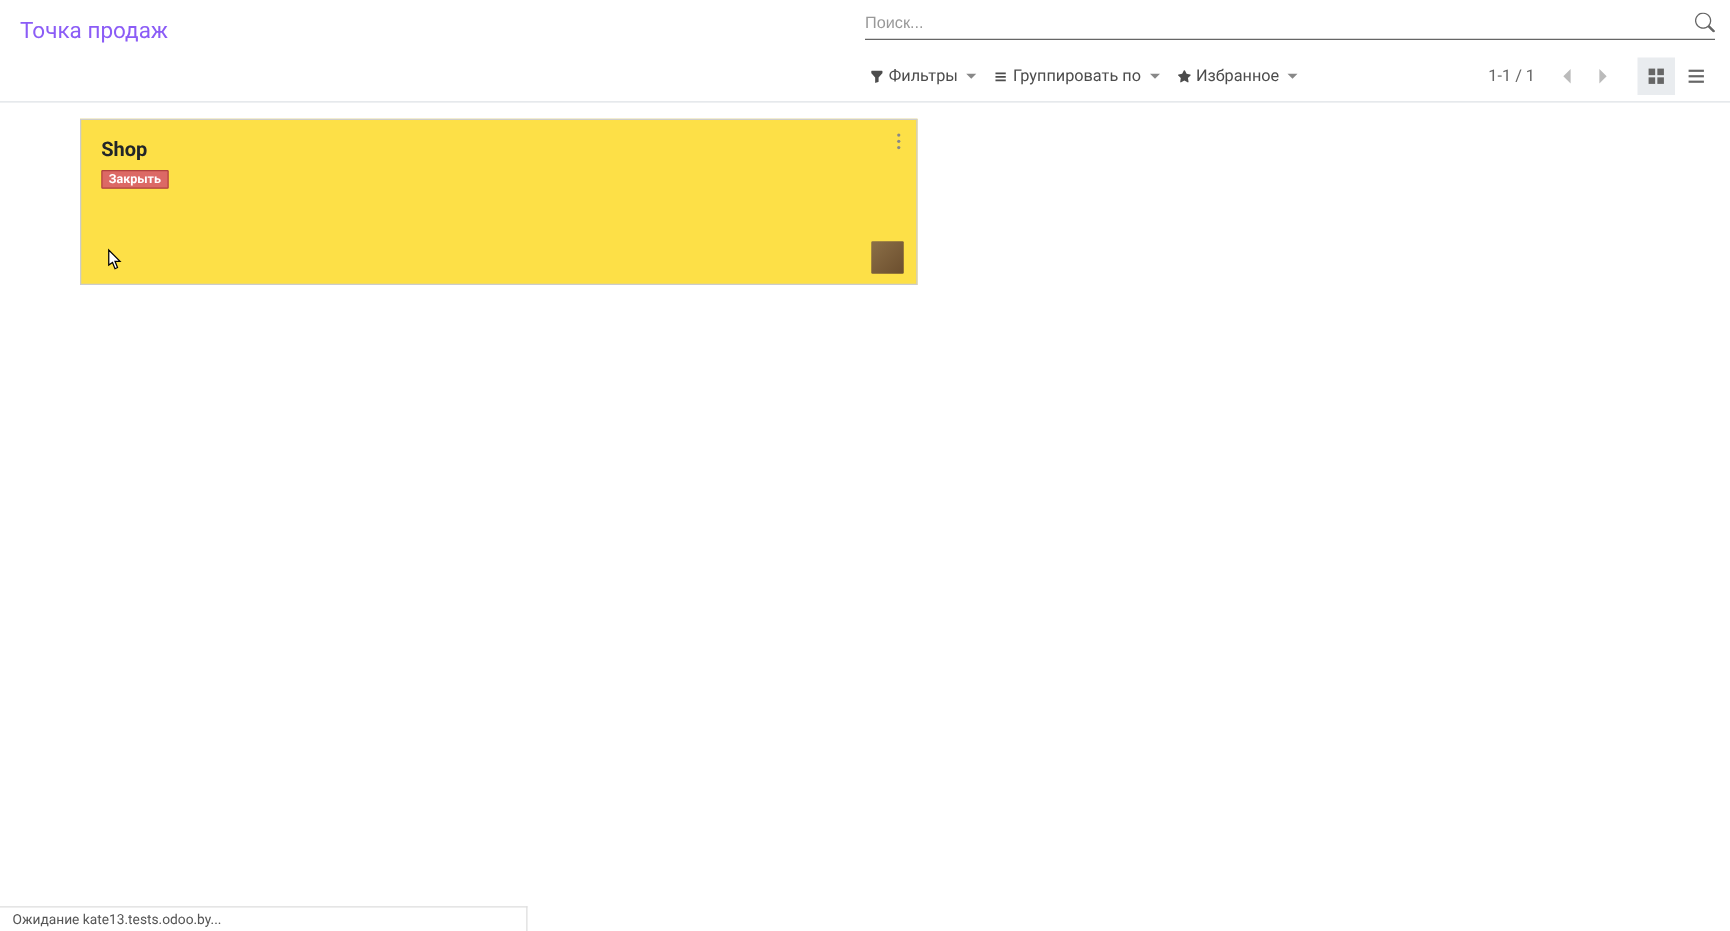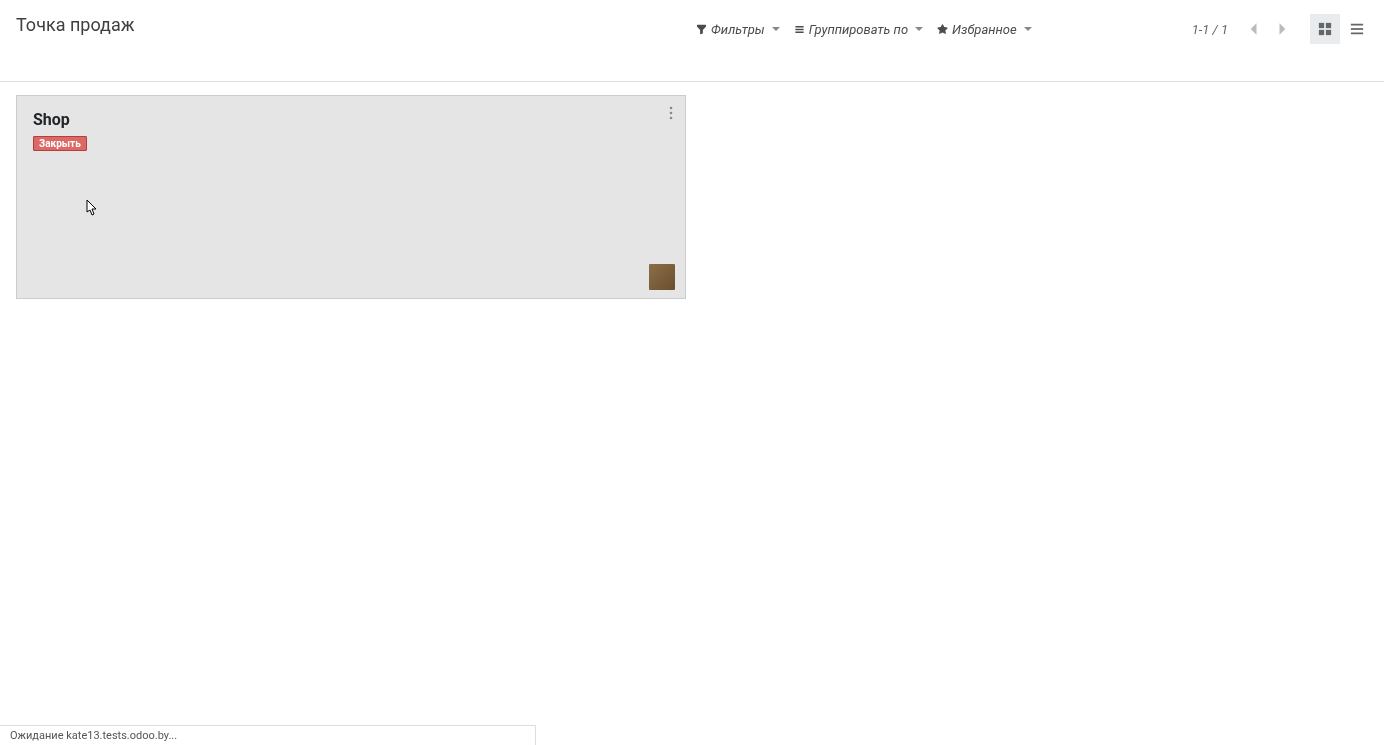--- a/index.html
+++ b/index.html
@@ -1,61 +1,69 @@
 <!DOCTYPE html>
 <html><head>
 <meta charset="utf-8">
 <style>
 * { box-sizing: border-box; margin: 0; padding: 0; }
 body { font-family: -apple-system, BlinkMacSystemFont, "Segoe UI", Roboto, "Helvetica Neue", Arial, sans-serif; font-size: 13px; color: #4c4c4c; background: #fff; width: 1384px; height: 745px; position: relative; overflow: hidden; }
 
 .header { display: flex; align-items: flex-start; padding: 0; border-bottom: 1px solid #dee2e6; height: 82px; }
 .header-left { flex: 0 0 auto; padding: 14px 16px; }
-.page-title { font-size: 18px; color: #404040; font-weight: 400; }
+.page-title { font-size: 18px; color: #8b5cf6; font-weight: 400; }
 .header-right { flex: 1; display: flex; flex-direction: column; align-items: flex-end; padding-right: 12px; }
 .search-row { display: flex; align-items: center; width: 680px; border-bottom: 1px solid #666; height: 28px; margin-top: 4px; }
 .search-input { flex: 1; border: none; outline: none; font-size: 13px; color: #888; padding: 4px 0; background: transparent; }
 .search-input::placeholder { color: #999; }
 .search-icon { color: #666; cursor: pointer; width: 16px; height: 16px; }
 
-.toolbar-row { display: flex; align-items: center; width: 680px; justify-content: space-between; margin-top: 14px; font-style: italic; }
+.toolbar-row { display: flex; align-items: center; width: 680px; justify-content: space-between; margin-top: 14px; }
 .toolbar-left { display: flex; gap: 6px; }
 .toolbar-btn { display: inline-flex; align-items: center; gap: 4px; color: #4c4c4c; cursor: pointer; font-size: 13px; padding: 2px 4px; }
 .toolbar-btn svg { width: 11px; height: 11px; }
 .caret { width: 0; height: 0; border-left: 4px solid transparent; border-right: 4px solid transparent; border-top: 4px solid #888; margin-left: 3px; }
 
 .toolbar-right { display: flex; align-items: center; gap: 8px; }
 .page-indicator { color: #666; font-size: 13px; margin-right: 6px; text-align: right; }
 .nav-btn { color: #bbb; cursor: pointer; padding: 4px 6px; display: inline-flex; }
 .view-toggle { display: flex; gap: 2px; margin-left: 8px; }
 .view-btn { width: 30px; height: 30px; display: flex; align-items: center; justify-content: center; cursor: pointer; color: #666; }
 .view-btn.active { background: #e9ecef; }
 
 .content { padding: 13px 16px; }
-.card { width: 670px; height: 204px; border: 1px solid #ccc; background: #e5e5e5; position: relative; padding: 14px 16px; }
+.card { width: 670px; height: 133px; border: 1px solid #ccc; background: #fde047; position: relative; padding: 14px 16px; margin-left: 48px; }
 .card-title { font-size: 16px; font-weight: 700; color: #212529; margin-bottom: 6px; }
 .status-badge { display: inline-block; background: #dc6965; color: #fff; font-size: 10px; font-weight: 700; padding: 1px 5px; border: 1px solid #b0413e; border-radius: 1px; }
 .card-actions { margin-top: 36px; display: flex; align-items: center; gap: 10px; }
 .btn-primary { background: #00897b; color: #fff; border: 1px solid #00695c; padding: 6px 12px; font-size: 12px; font-weight: 700; cursor: pointer; }
 .btn-link { color: #00897b; font-size: 12px; font-weight: 700; cursor: pointer; background: none; border: none; }
 .card-menu { position: absolute; top: 10px; right: 12px; cursor: pointer; color: #888; }
 .avatar { position: absolute; bottom: 8px; right: 10px; width: 26px; height: 26px; background: linear-gradient(135deg, #8b6f47 0%, #6b4e2e 100%); border-radius: 1px; }
 
 .cursor-overlay { position: absolute; left: 82px; top: 198px; pointer-events: none; z-index: 1000; }
 
-.status-bar { position: absolute; bottom: 0; left: 0; background: #fff; border: 1px solid #ddd; border-left: none; border-bottom: none; padding: 3px 10px; font-size: 11px; color: #555; width: 536px; white-space: nowrap; text-overflow: ellipsis; overflow: hidden; }
+.status-bar { position: absolute; bottom: 0; left: 0; background: #fff; border: 1px solid #ddd; border-left: none; border-bottom: none; padding: 3px 10px; font-size: 11px; color: #555; width: 422px; white-space: nowrap; text-overflow: ellipsis; overflow: hidden; }
 </style>
 </head>
 <body>
 
 <div class="header">
   <div class="header-left">
     <div class="page-title">Точка продаж</div>
   </div>
   <div class="header-right">
+    <div class="search-row">
+      <input class="search-input" type="text" placeholder="Поиск..." style="">
+      <span class="search-icon">
+        <svg viewBox="0 0 16 16" fill="currentColor">
+            <path d="M11.742 10.344a6.5 6.5 0 1 0-1.397 1.398l3.85 3.85a1 1 0 0 0 1.415-1.414l-3.85-3.85zM12 6.5a5.5 5.5 0 1 1-11 0 5.5 5.5 0 0 1 11 0z"></path>
+          </svg>
+      </span>
+    </div>
     <div class="toolbar-row">
       <div class="toolbar-left">
         <div class="toolbar-btn">
           <svg viewBox="0 0 16 16" fill="currentColor">
               <path d="M1.5 1.5A.5.5 0 0 1 2 1h12a.5.5 0 0 1 .5.5v2a.5.5 0 0 1-.128.334L10 8.692V13.5a.5.5 0 0 1-.342.474l-3 1A.5.5 0 0 1 6 14.5V8.692L1.628 3.834A.5.5 0 0 1 1.5 3.5v-2z"></path>
             </svg>
           <span>Фильтры</span>
           <span class="caret"></span>
         </div>
         <div class="toolbar-btn">

